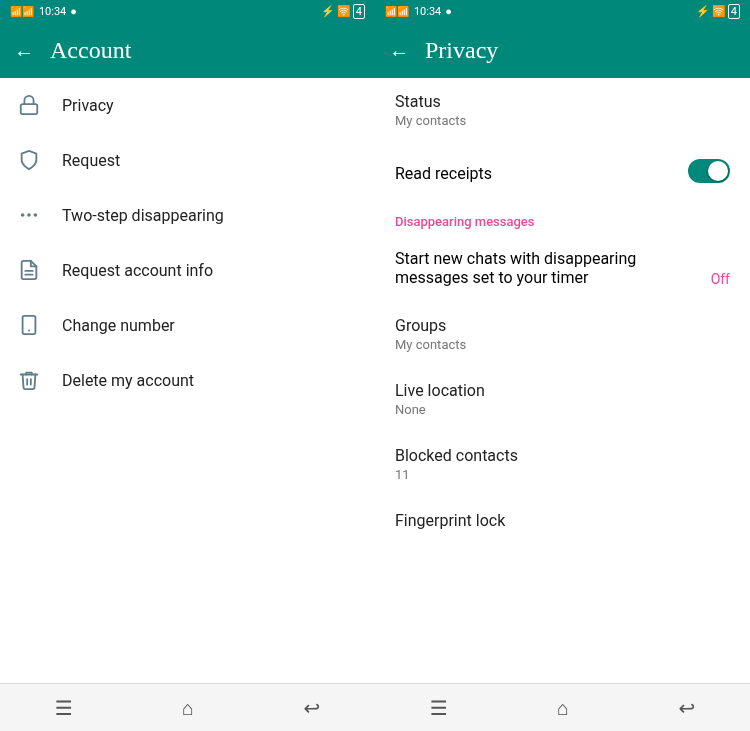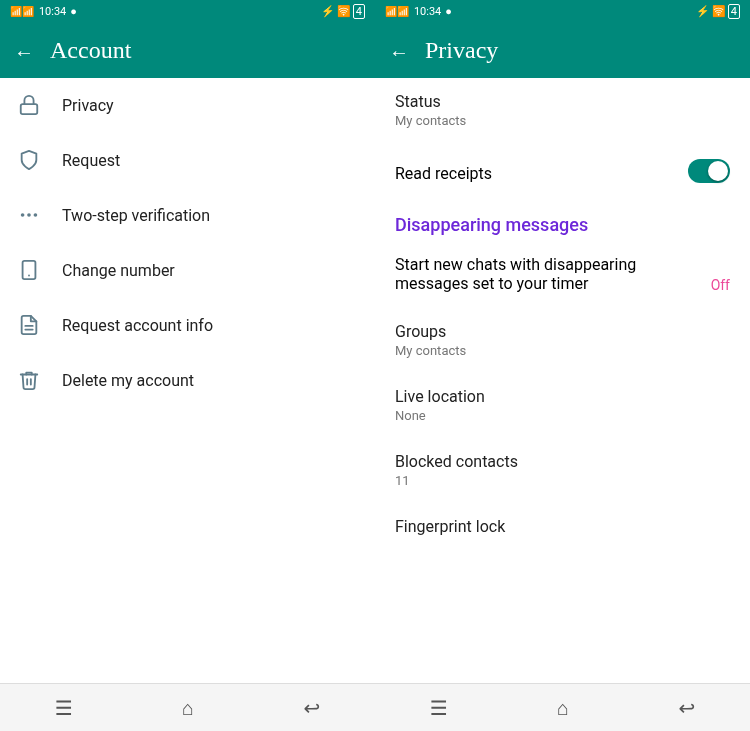--- a/index.html
+++ b/index.html
@@ -123,22 +123,22 @@
       cursor: pointer;
       display: flex;
       align-items: flex-end;
       justify-content: space-between;
       border-bottom: 1px solid transparent;
     }
     .privacy-item-row .left { flex: 1; }
 
     .section-label {
       padding: 16px 20px 6px 20px;
-      font-size: 18px;
-      color: #6d28d9;
+      font-size: 13px;
+      color: #ec4899;
       font-weight: 500;
     }
 
     
     .toggle {
       width: 42px;
       height: 24px;
       border-radius: 12px;
       background: #00897b;
       position: relative;
@@ -205,43 +205,43 @@
     </div>
 
     <div class="menu-item">
       <div class="item-icon">
         <svg width="22" height="22" viewBox="0 0 24 24" fill="#607d8b">
           <circle cx="5" cy="12" r="2"></circle>
           <circle cx="12" cy="12" r="2"></circle>
           <circle cx="19" cy="12" r="2"></circle>
         </svg>
       </div>
-      <span class="item-text">Two-step verification</span>
-    </div>
-
-    <div class="menu-item">
-      <div class="item-icon">
-        <svg width="22" height="22" viewBox="0 0 24 24" fill="none" stroke="#607d8b" stroke-width="2" stroke-linecap="round" stroke-linejoin="round">
-          <rect x="5" y="2" width="14" height="20" rx="2" ry="2"></rect>
-          <line x1="12" y1="18" x2="12" y2="18"></line>
-        </svg>
-      </div>
-      <span class="item-text">Change number</span>
+      <span class="item-text">Two-step disappearing</span>
     </div>
 
     <div class="menu-item">
       <div class="item-icon">
         <svg width="22" height="22" viewBox="0 0 24 24" fill="none" stroke="#607d8b" stroke-width="2" stroke-linecap="round" stroke-linejoin="round">
           <path d="M14 2H6a2 2 0 0 0-2 2v16a2 2 0 0 0 2 2h12a2 2 0 0 0 2-2V8z"></path>
           <polyline points="14 2 14 8 20 8"></polyline>
           <line x1="16" y1="13" x2="8" y2="13"></line>
           <line x1="16" y1="17" x2="8" y2="17"></line>
         </svg>
       </div>
       <span class="item-text">Request account info</span>
+    </div>
+
+    <div class="menu-item">
+      <div class="item-icon">
+        <svg width="22" height="22" viewBox="0 0 24 24" fill="none" stroke="#607d8b" stroke-width="2" stroke-linecap="round" stroke-linejoin="round">
+          <rect x="5" y="2" width="14" height="20" rx="2" ry="2"></rect>
+          <line x1="12" y1="18" x2="12" y2="18"></line>
+        </svg>
+      </div>
+      <span class="item-text">Change number</span>
     </div>
 
     <div class="menu-item">
       <div class="item-icon">
         <svg width="22" height="22" viewBox="0 0 24 24" fill="none" stroke="#607d8b" stroke-width="2" stroke-linecap="round" stroke-linejoin="round">
           <polyline points="3 6 5 6 21 6"></polyline>
           <path d="M19 6l-1 14a2 2 0 0 1-2 2H8a2 2 0 0 1-2-2L5 6"></path>
           <path d="M10 11v6"></path>
           <path d="M14 11v6"></path>
           <path d="M9 6V4h6v2"></path>

